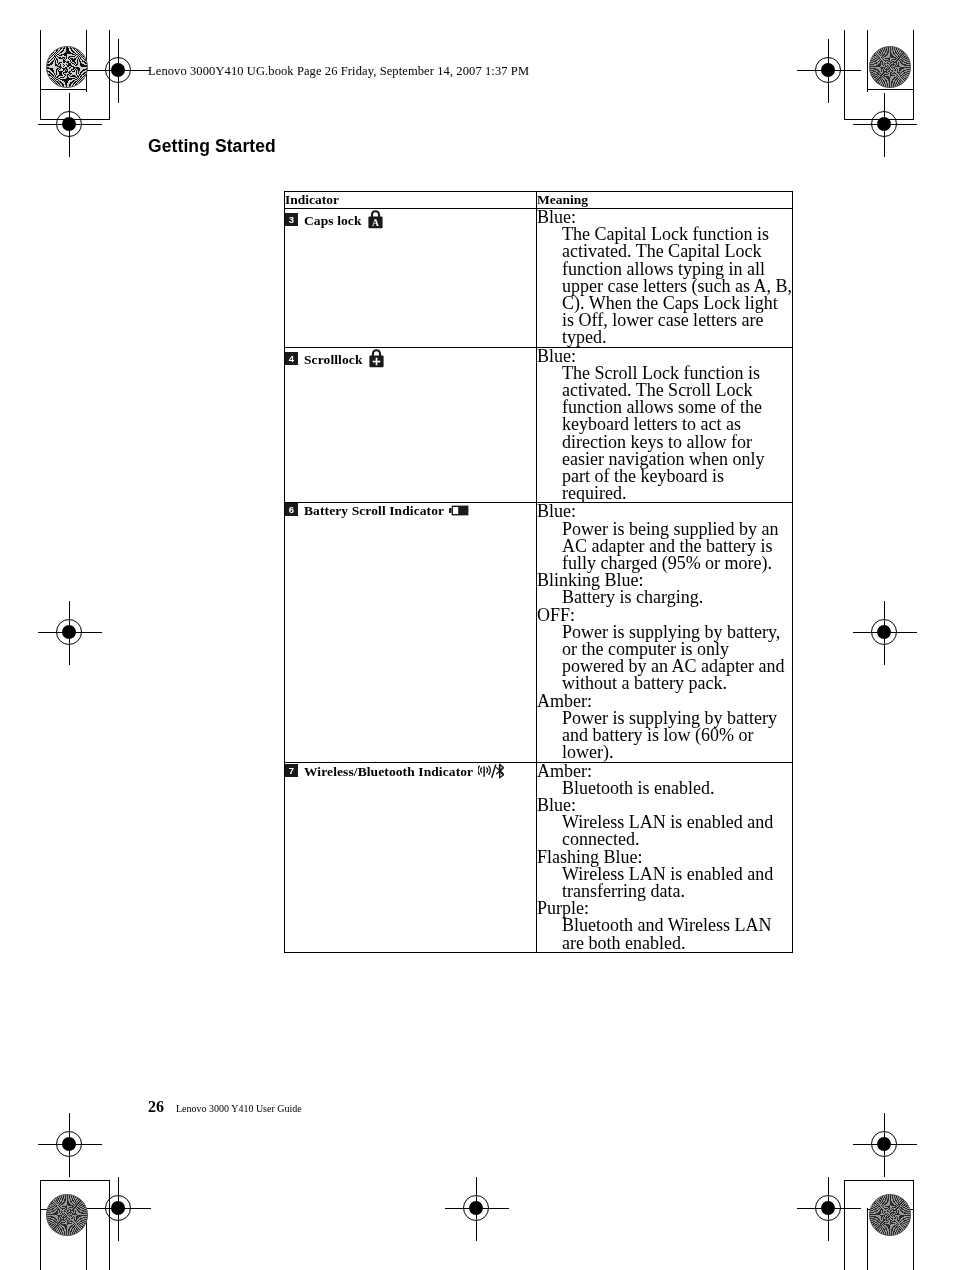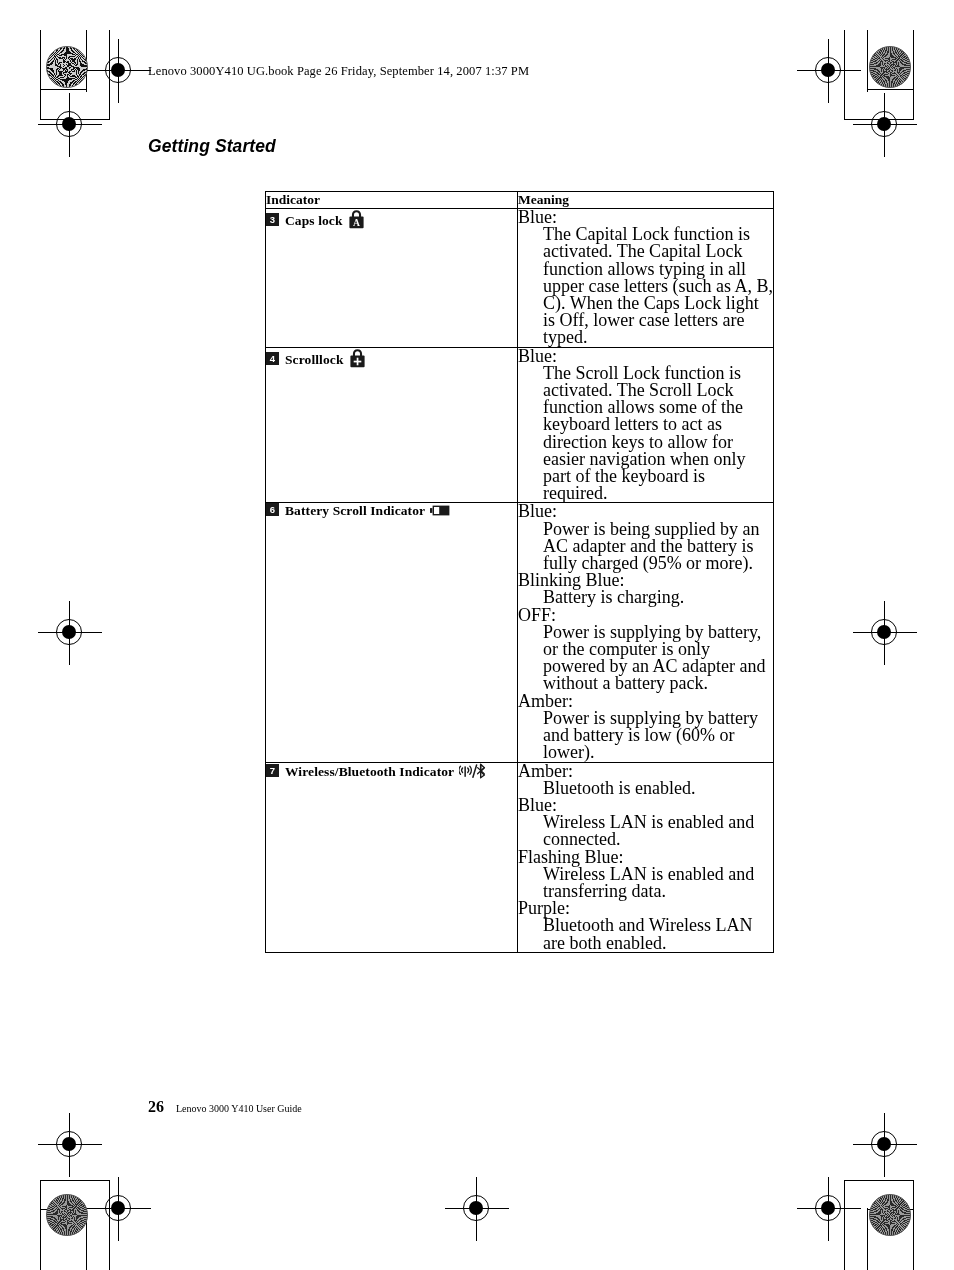--- a/index.html
+++ b/index.html
@@ -76,29 +76,28 @@
     font-family: "Liberation Serif", serif;
     font-size: 12.5px;
     letter-spacing: 0.1px;
     white-space: nowrap;
   }
   .page-title {
     position: absolute;
     left: 148px;
     top: 136px;
     font-family: "Liberation Sans", sans-serif;
-    font-style: italic;
     font-weight: bold;
     font-size: 17.5px;
     letter-spacing: 0.1px;
   }
 
   table.ind-table {
     position: absolute;
-    left: 265px;
+    left: 284px;
     top: 191px;
     width: 509px;
     border-collapse: collapse;
     table-layout: fixed;
   }
   table.ind-table td {
     border: 1px solid #000;
     vertical-align: top;
     padding: 0;
   }

